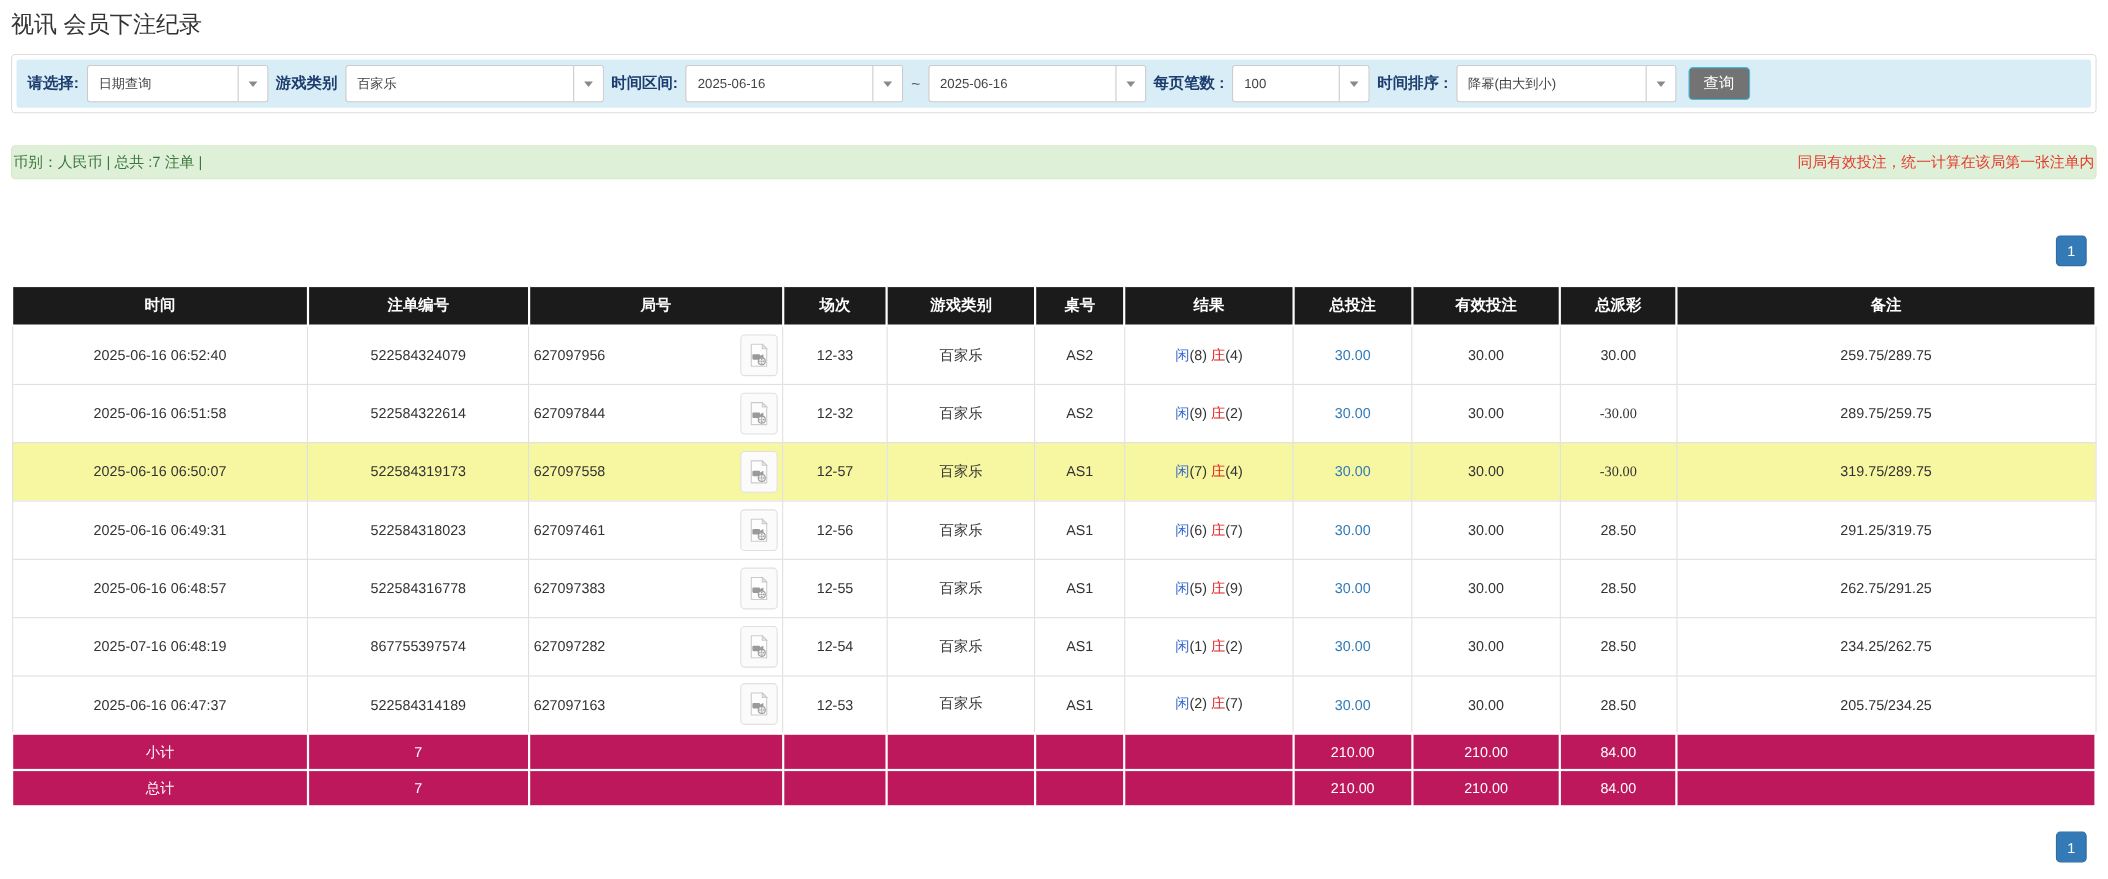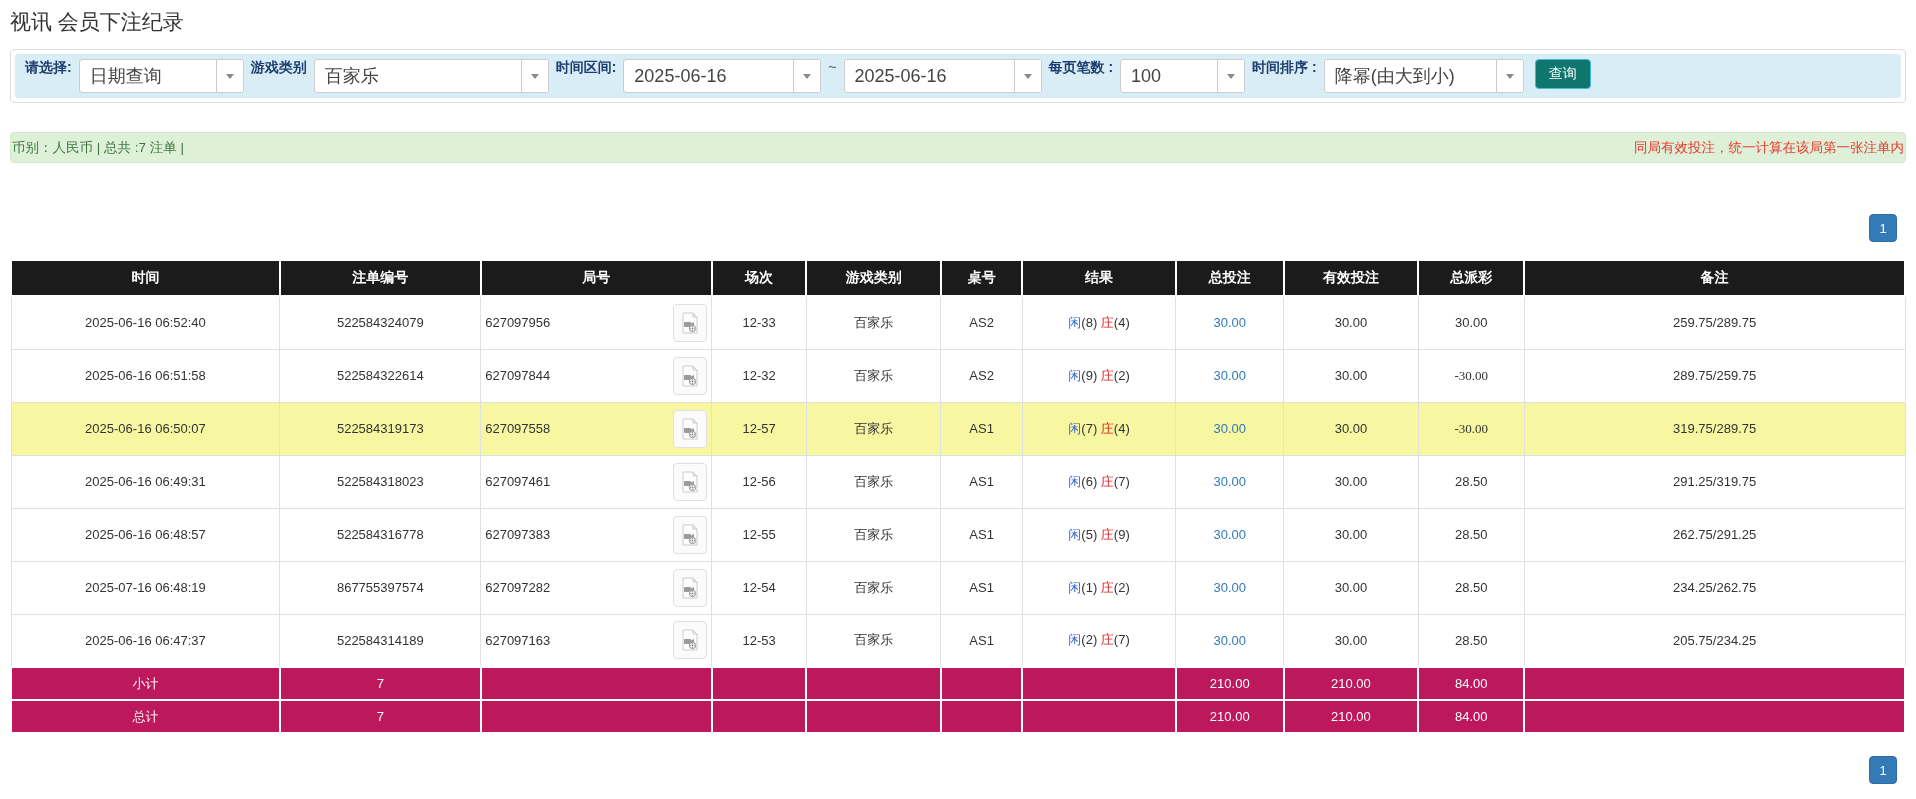--- a/index.html
+++ b/index.html
@@ -11,33 +11,33 @@
   }
   .container { padding:0 10px; }
 
   
   .page-title { font-size:21px; font-weight:500; color:#333; margin:8px 0 13px 0; }
 
   
   .filter-panel { border:1px solid #ddd; border-radius:4px; padding:4px; background:#fff; }
   .filter-bar {
     background:#d9edf7; border-radius:3px; padding:5px 10px;
-    display:flex; gap:7px; height:44px;
+    display:flex; align-items:center; gap:7px; height:44px;
   }
   .flabel { color:#1c3d6e; font-weight:bold; font-size:14px; white-space:nowrap; }
   .tilde { color:#555; font-size:14px; }
   .select {
     display:inline-flex; align-items:stretch; background:#fff;
     border:1px solid #ccc; border-radius:3px; height:34px; overflow:hidden; cursor:pointer;
   }
-  .select-text { flex:1; display:flex; align-items:center; padding:0 10px; font-size:18px; color:#444; white-space:nowrap; }
+  .select-text { flex:1; display:flex; align-items:center; padding:0 10px; font-size:12px; color:#444; white-space:nowrap; }
   .select-arrow { width:27px; border-left:1px solid #ccc; display:flex; align-items:center; justify-content:center; background:#fff; }
   .select-arrow::after { content:""; width:0; height:0; border-left:4px solid transparent; border-right:4px solid transparent; border-top:5px solid #8a8a8a; }
   .search-btn {
-    background:#0f766e; border:1px solid #46b8da; color:#fff; font-size:14px;
+    background:#737373; border:1px solid #46b8da; color:#fff; font-size:14px;
     border-radius:4px; height:30px; padding:0 13px; cursor:pointer; margin-left:4px;
     font-family:inherit;
   }
 
   
   .summary-bar {
     margin-top:29px; background:#dff0d8; border:1px solid #d6e9c6; border-radius:4px;
     padding:6px 1px; display:flex; align-items:center; justify-content:space-between;
     height:31px; font-size:13.5px;
   }

